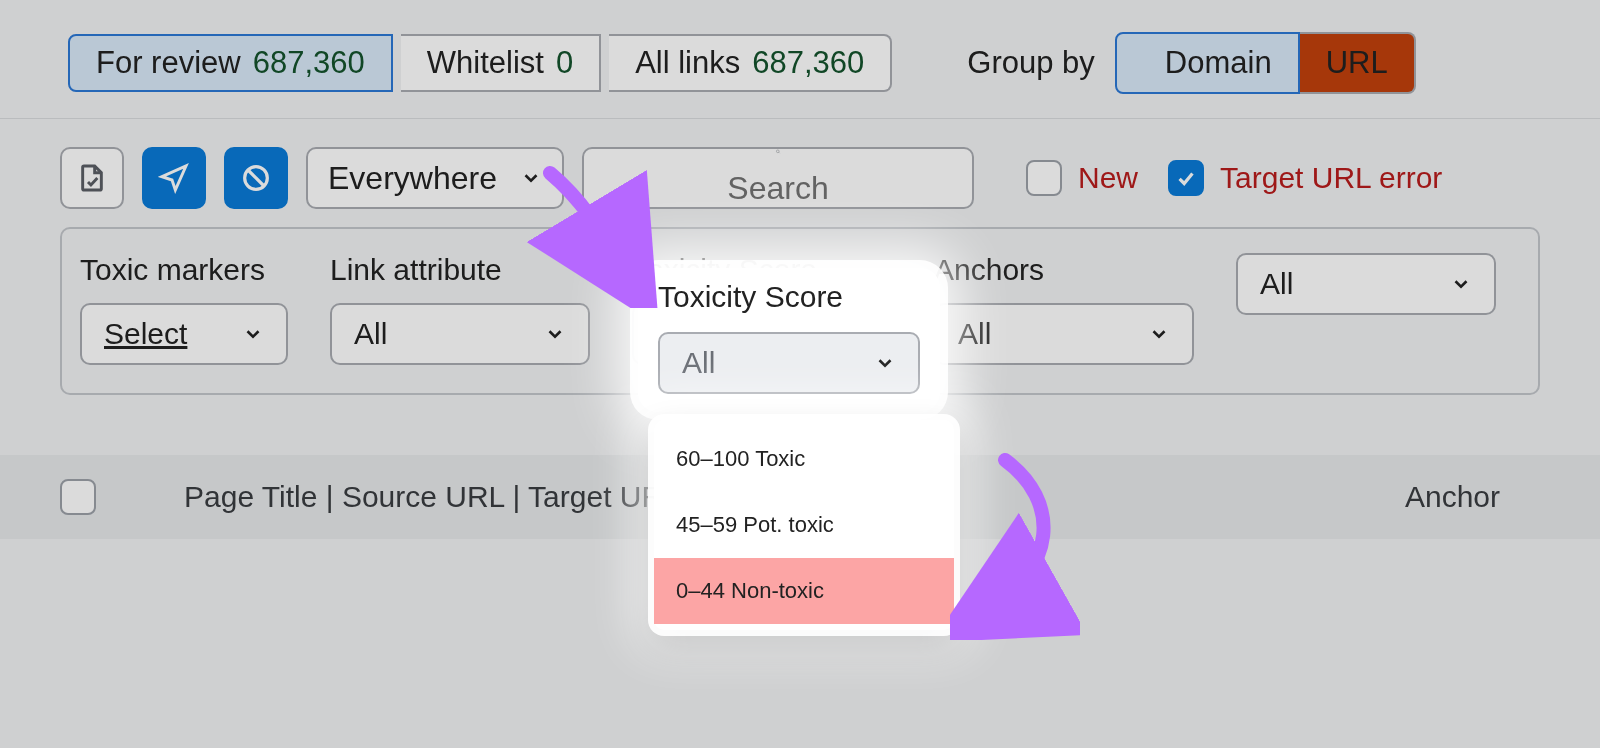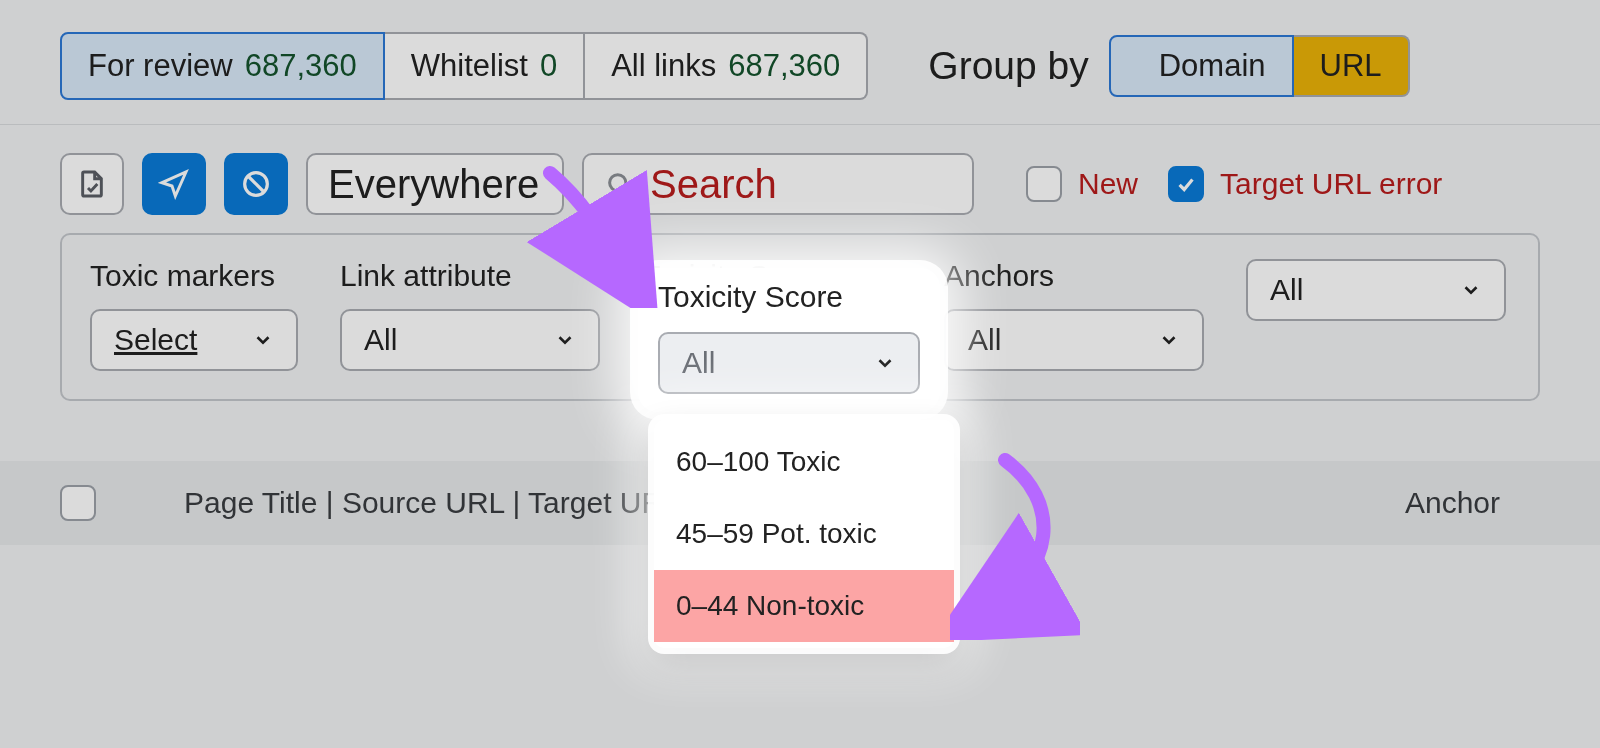--- a/index.html
+++ b/index.html
@@ -23,51 +23,52 @@
   .tabs-row {
     display: flex;
     align-items: center;
     padding: 32px 60px 24px 60px;
     gap: 0;
     border-bottom: 1px solid #d9dbde;
   }
   .tabs-group { display: flex; }
   .tab {
     display: flex; align-items: center; gap: 12px;
-    height: 68px;
+    height: 58px;
     padding: 0 26px;
     font-size: 31px;
     color: #222;
     background: #fff;
     border: 2px solid #a9acb2;
+    margin-left: 8px;
   }
   .tab + .tab { border-left: none; }
   .tab:first-child { border-radius: 8px 0 0 8px; }
   .tab:last-child  { border-radius: 0 8px 8px 0; }
   .tab-count { color: #14532d; }
   .tab.selected {
     background: #d9e9f9;
     border-color: #2c78d6;
     position: relative;
     z-index: 1;
   }
   .groupby-label {
-    margin-left: 60px;
+    margin-left: 75px;
     margin-right: 20px;
-    font-size: 39px;
+    font-size: 31px;
     color: #222;
   }
   .toggle-group { display: flex; }
   .toggle {
     display: flex; align-items: center; justify-content: center;
     height: 62px;
     padding: 0 26px;
     font-size: 31px;
     color: #222;
-    background: #eab308;
+    background: #c2410c;
     border: 2px solid #a9acb2;
   }
   .toggle + .toggle { border-left: none; }
   .toggle:first-child { border-radius: 8px 0 0 8px; padding-left: 48px; }
   .toggle:last-child  { border-radius: 0 8px 8px 0; }
   .toggle.selected {
     background: #d9e9f9;
     border-color: #2c78d6;
     position: relative; z-index: 1;
   }
@@ -89,48 +90,48 @@
   .icon-btn.blue { background: #0a7bd8; border-color: #0a7bd8; }
   .icon-btn svg { width: 32px; height: 32px; }
 
   .select-pill, .search-box {
     height: 62px;
     border: 2px solid #a9acb2;
     border-radius: 10px;
     background: #fff;
     display: flex; align-items: center;
     padding: 0 20px;
-    font-size: 40px;
+    font-size: 32px;
     color: #222;
     gap: 14px;
   }
   .select-pill .chev { margin-left: auto; }
   .scope-select { width: 258px; }
-  .search-box { width: 392px; color: #b91c1c; gap: 16px; }
+  .search-box { width: 392px; color: #737373; gap: 16px; flex-direction: column; }
   .search-box svg { width: 30px; height: 30px; stroke: #8c9096; }
 
   .checkbox-wrap {
     display: flex; align-items: center; gap: 16px;
     font-size: 30px; color: #b91c1c; margin-left: 34px;
   }
   .cb {
     width: 36px; height: 36px; border-radius: 8px;
     border: 2.5px solid #9ca1a8;
     background: #fff;
     display: flex; align-items: center; justify-content: center;
   }
   .cb.checked { background: #0a7bd8; border-color: #0a7bd8; }
   .cb.checked svg { width: 22px; height: 22px; stroke: #fff; stroke-width: 3.5; fill: none; }
 
   
   .filter-bar {
     margin: 0 60px;
     border: 2px solid #c3c6cb;
     border-radius: 10px;
-    padding: 24px 28px 28px;
+    padding: 24px 18px 28px;
     display: flex; gap: 42px;
   }
   .filter-col { display: flex; flex-direction: column; gap: 16px; }
   .filter-label { font-size: 30px; color: #222; }
   .filter-select {
     height: 62px; min-width: 228px;
     border: 2px solid #a9acb2; border-radius: 10px;
     background: #fff;
     display: flex; align-items: center; justify-content: space-between;
     padding: 0 22px;
@@ -180,21 +181,21 @@
     left: 654px; top: 420px;
     width: 300px;
     background: #fff;
     border-radius: 10px;
     box-shadow: 0 0 0 6px rgba(255,255,255,0.92), 0 12px 34px rgba(0,0,0,0.18), 0 0 46px 18px rgba(255,255,255,0.8);
     z-index: 70;
     padding: 6px 0;
   }
   .dd-item {
     padding: 20px 22px;
-    font-size: 28px;
+    font-size: 22px;
     color: #222;
   }
   .dd-item.hover { background: #fca5a5; }
 
   
   .arrow { position: absolute; z-index: 80; pointer-events:none; }
 </style>
 </head>
 <body>
 

